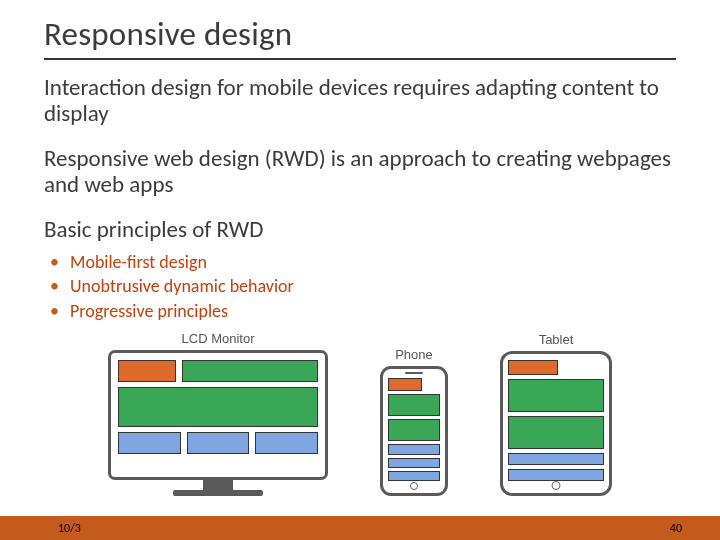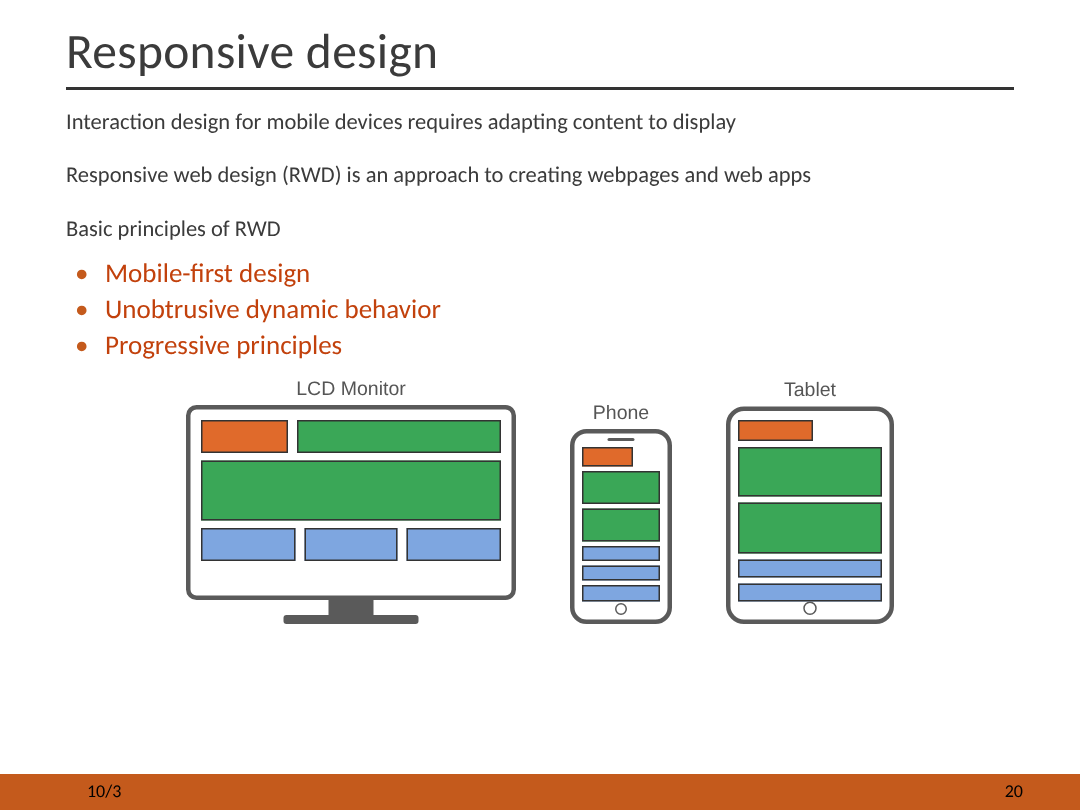--- a/index.html
+++ b/index.html
@@ -18,21 +18,21 @@
     font-weight: 400;
     color: #3b3b3b;
     letter-spacing: 0.2px;
   }
   .rule {
     border: none;
     border-top: 2px solid #333;
     margin: 4px 0 14px 0;
   }
   .body-text {
-    font-size: 15px;
+    font-size: 23px;
     color: #3b3b3b;
     line-height: 1.15;
     margin-bottom: 18px;
   }
   .bullet-list {
     list-style: none;
     padding-left: 26px;
     margin-top: -10px;
   }
   .bullet-list li {
@@ -47,21 +47,21 @@
     left: -20px;
     color: #c45a1c;
     font-size: 18px;
   }
 
   
   .devices {
     display: flex;
     align-items: flex-end;
     justify-content: center;
-    gap: 36px;
+    gap: 52px;
     margin-top: 8px;
   }
   .device-block { text-align: center; }
   .device-label {
     font-size: 13px;
     color: #555;
     margin-bottom: 4px;
     font-family: Arial, sans-serif;
   }
 
@@ -213,14 +213,14 @@
         <div class="block-blue tab-blue"></div>
         <div class="block-blue tab-blue"></div>
       </div>
     </div>
 
   </div>
 </div>
 
 <div class="footer">
   <span>10/3</span>
-  <span>20</span>
+  <span>40</span>
 </div>
 
 </body></html>

